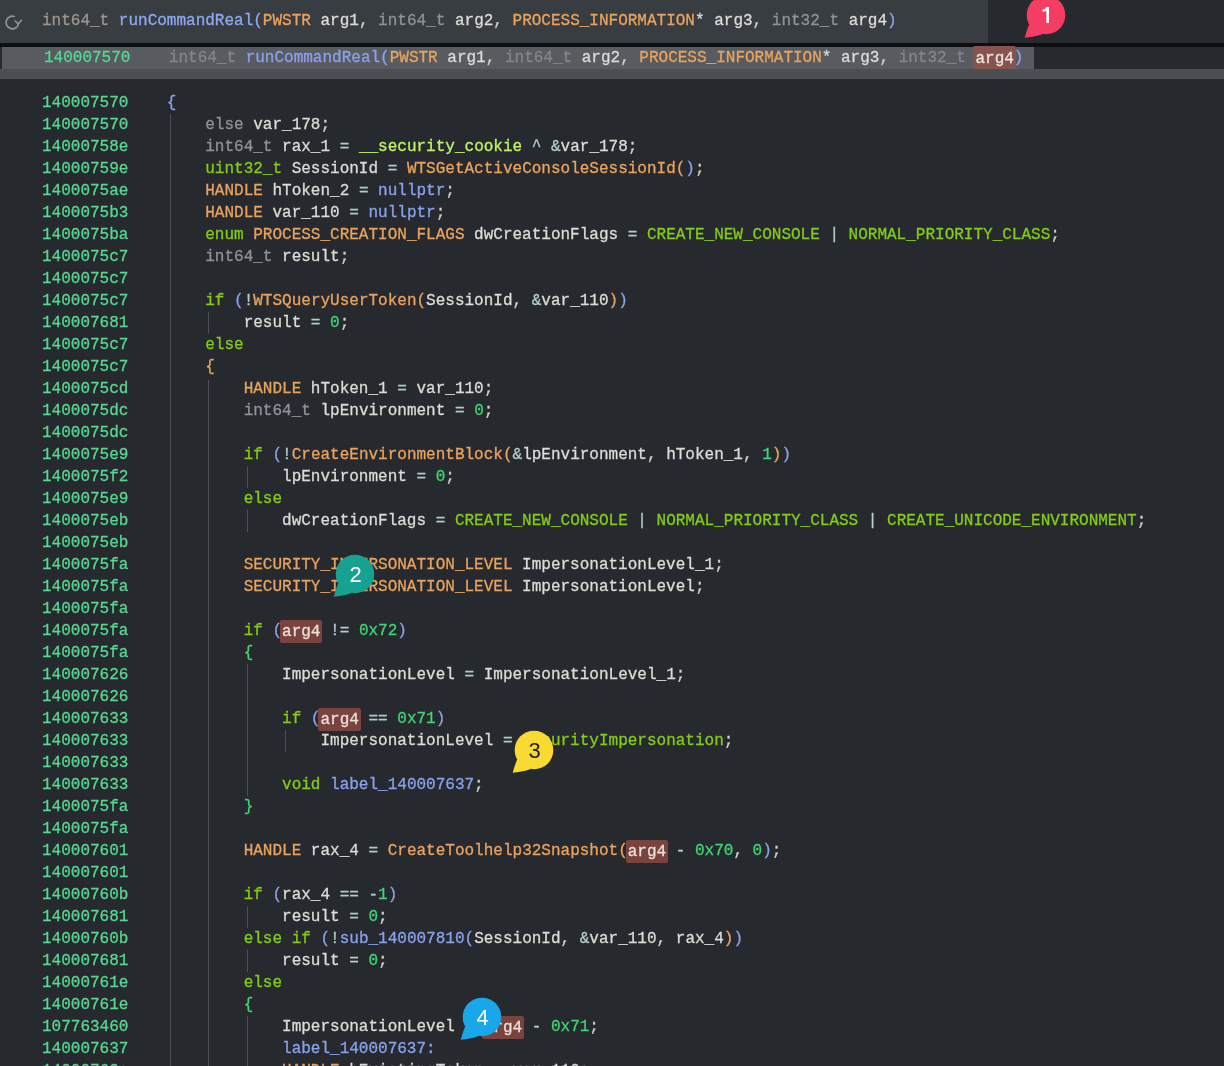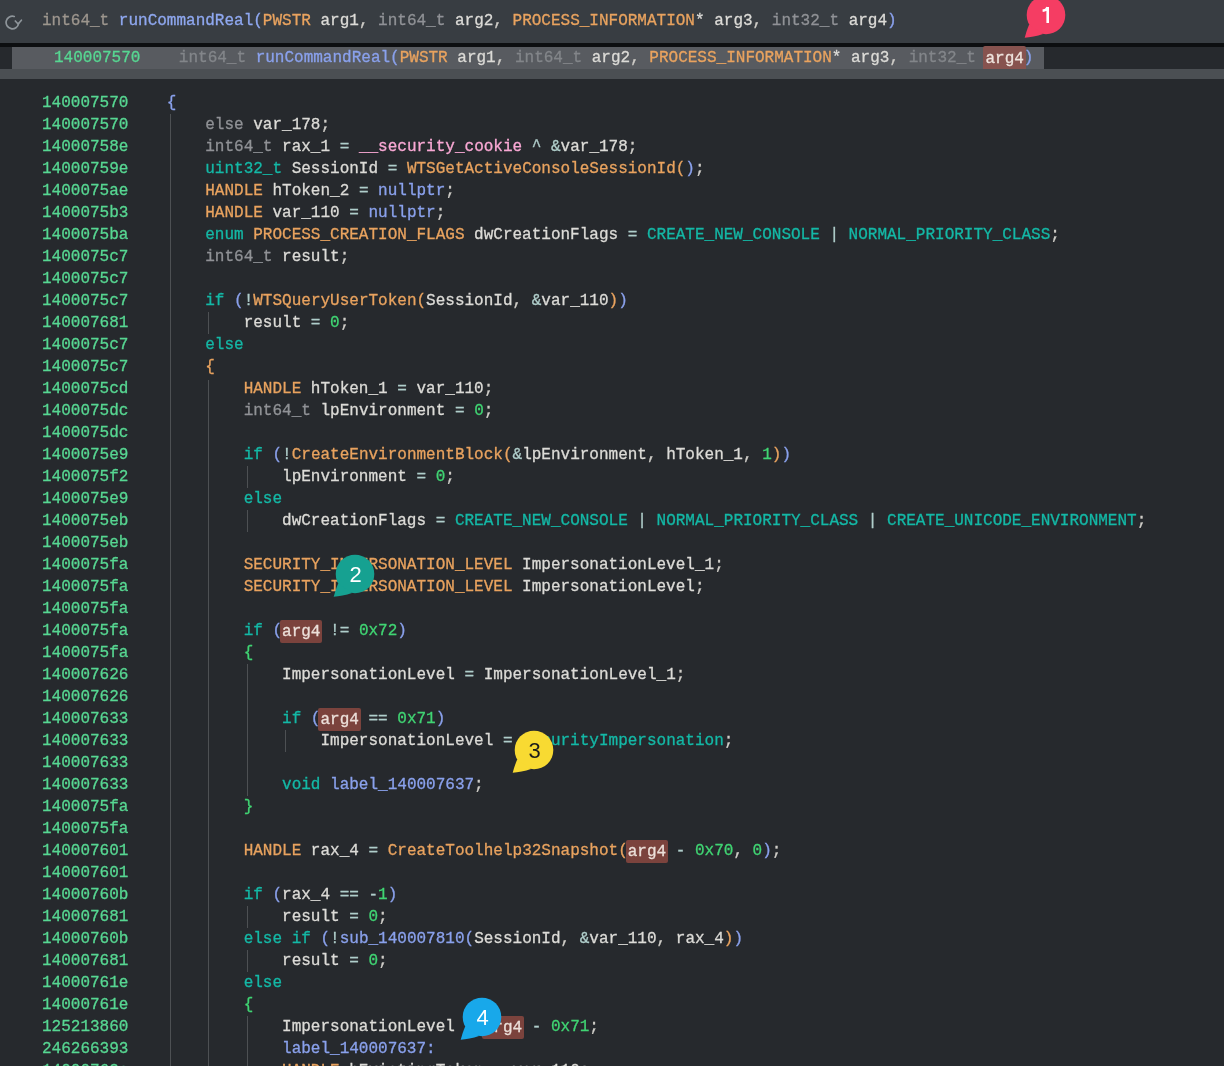--- a/index.html
+++ b/index.html
@@ -1,33 +1,33 @@
 <!DOCTYPE html>
 <html><head><meta charset="utf-8"><style>
 html,body{margin:0;padding:0;width:1224px;height:1066px;background:#26292d;overflow:hidden}
 body{font-family:"Liberation Mono",monospace;font-size:16px;position:relative;-webkit-font-smoothing:antialiased;-webkit-text-stroke:0.3px}
 .a{color:#57d792}
 .t{color:#909296}
-.k{color:#14b8a6}
+.k{color:#84cc16}
 .o{color:#e9a35f}
 .b{color:#8aa1ec}
-.c{color:#f9a8d4}
+.c{color:#bef264}
 .p{color:#b0cecb}
 .n{color:#40d573}
 .w{color:#dcdbd7}
 .u{color:#cfcdc8}
 .th{color:#9d968e}
 .bh{color:#8fa8f0}
 .td{color:#83868a}
 .hl{background:#7b433d;color:#ece0da;padding:2.5px 2px;margin:0 -2px;border-radius:2px}
 .hs{background:#87534f;color:#efe4de;padding:3.5px 2px;margin:0 -2px;border-radius:2px}
-#hdr{position:absolute;left:0;top:0;width:1224px;height:43px;background:#383d42;line-height:43px;white-space:pre}
+#hdr{position:absolute;left:0;top:0;width:988px;height:43px;background:#383d42;line-height:43px;white-space:pre}
 #hdrtext{position:absolute;left:42px;top:0}
 #sep{position:absolute;left:0;top:43px;width:1224px;height:4px;background:#0c0e10}
-#selrow{position:absolute;left:12px;top:47px;width:1032px;height:22px;background:#585b60;line-height:22px;white-space:pre}
+#selrow{position:absolute;left:2px;top:47px;width:1032px;height:22px;background:#585b60;line-height:22px;white-space:pre}
 #seltext{position:absolute;left:42px;top:0}
 #selband{position:absolute;left:0;top:69px;width:1224px;height:9.5px;background:#4b4f53}
 #code{position:absolute;left:42px;top:92px;margin:0;line-height:22px;white-space:pre;font-family:inherit;font-size:16px}
 .g{position:absolute;width:1px;background:#4d5053}
 .bdg{position:absolute}
 #icon{position:absolute;left:5px;top:15px}
 </style></head>
 <body>
 <div id="hdr"><div id="hdrtext"><span class="th">int64_t</span><span class="u"> </span><span class="bh">runCommandReal</span><span class="bh">(</span><span class="o">PWSTR</span><span class="u"> </span><span class="w">arg1</span><span class="u">, </span><span class="t">int64_t</span><span class="u"> </span><span class="w">arg2</span><span class="u">, </span><span class="o">PROCESS_INFORMATION</span><span class="w">*</span><span class="u"> </span><span class="w">arg3</span><span class="u">, </span><span class="t">int32_t</span><span class="u"> </span><span class="w">arg4</span><span class="b">)</span></div></div>
 <svg id="icon" width="26" height="18" viewBox="0 0 26 18">
@@ -82,22 +82,22 @@
 <span class="a">1400075fa</span>            <span class="n">}</span>
 <span class="a">1400075fa</span>    
 <span class="a">140007601</span>            <span class="o">HANDLE</span><span class="u"> </span><span class="w">rax_4</span><span class="u"> </span><span class="p">=</span><span class="u"> </span><span class="o">CreateToolhelp32Snapshot</span><span class="o">(</span><span class="hl">arg4</span><span class="u"> </span><span class="p">-</span><span class="u"> </span><span class="n">0x70</span><span class="u">, </span><span class="n">0</span><span class="b">)</span><span class="u">;</span>
 <span class="a">140007601</span>    
 <span class="a">14000760b</span>            <span class="k">if</span><span class="u"> </span><span class="b">(</span><span class="w">rax_4</span><span class="u"> </span><span class="p">==</span><span class="u"> </span><span class="p">-</span><span class="n">1</span><span class="b">)</span>
 <span class="a">140007681</span>                <span class="w">result</span><span class="u"> </span><span class="p">=</span><span class="u"> </span><span class="n">0</span><span class="u">;</span>
 <span class="a">14000760b</span>            <span class="k">else</span><span class="u"> </span><span class="k">if</span><span class="u"> </span><span class="b">(</span><span class="p">!</span><span class="b">sub_140007810</span><span class="b">(</span><span class="w">SessionId</span><span class="u">, </span><span class="p">&amp;</span><span class="w">var_110</span><span class="u">, </span><span class="w">rax_4</span><span class="o">)</span><span class="b">)</span>
 <span class="a">140007681</span>                <span class="w">result</span><span class="u"> </span><span class="p">=</span><span class="u"> </span><span class="n">0</span><span class="u">;</span>
 <span class="a">14000761e</span>            <span class="k">else</span>
 <span class="a">14000761e</span>            <span class="n">{</span>
-<span class="a">125213860</span>                <span class="w">ImpersonationLevel</span><span class="u"> </span><span class="p">=</span><span class="u"> </span><span class="hl">arg4</span><span class="u"> </span><span class="p">-</span><span class="u"> </span><span class="n">0x71</span><span class="u">;</span>
-<span class="a">246266393</span>                <span class="b">label_140007637</span><span class="b">:</span>
+<span class="a">107763460</span>                <span class="w">ImpersonationLevel</span><span class="u"> </span><span class="p">=</span><span class="u"> </span><span class="hl">arg4</span><span class="u"> </span><span class="p">-</span><span class="u"> </span><span class="n">0x71</span><span class="u">;</span>
+<span class="a">140007637</span>                <span class="b">label_140007637</span><span class="b">:</span>
 <span class="a">14000763c</span>                <span class="o">HANDLE</span><span class="u"> </span><span class="w">hExistingToken</span><span class="u"> </span><span class="p">=</span><span class="u"> </span><span class="w">var_110</span><span class="u">;</span></pre>
 <svg class="bdg" style="left:1022px;top:-9.5px" width="48" height="48" viewBox="-24 -24 48 48">
 <circle cx="0" cy="0" r="19.3" fill="#f53d63"></circle>
 <path d="M -16.8 9.5 C -18.8 14 -20.4 19.3 -21.3 22.8 C -16.2 22.5 -9 21.2 -3 19.05 Z" fill="#f53d63"></path>
 <path d="M 1.7 -7.9 L 1.7 7.9 M 1.7 -7.9 C 0.9 -5.6 -1.4 -4.4 -3.4 -4.2" fill="none" stroke="#ffffff" stroke-width="2.6" stroke-linecap="butt"></path>
 </svg>
 <svg class="bdg" style="left:330.5px;top:549.5px" width="48" height="48" viewBox="-24 -24 48 48">
 <circle cx="0" cy="0" r="19.3" fill="#16a191"></circle>
 <path d="M -16.8 9.5 C -18.8 14 -20.4 19.3 -21.3 22.8 C -16.2 22.5 -9 21.2 -3 19.05 Z" fill="#16a191"></path>
 <text x="0.5" y="7.6" text-anchor="middle" font-family="Liberation Sans, sans-serif" font-size="22" fill="#ffffff">2</text>

